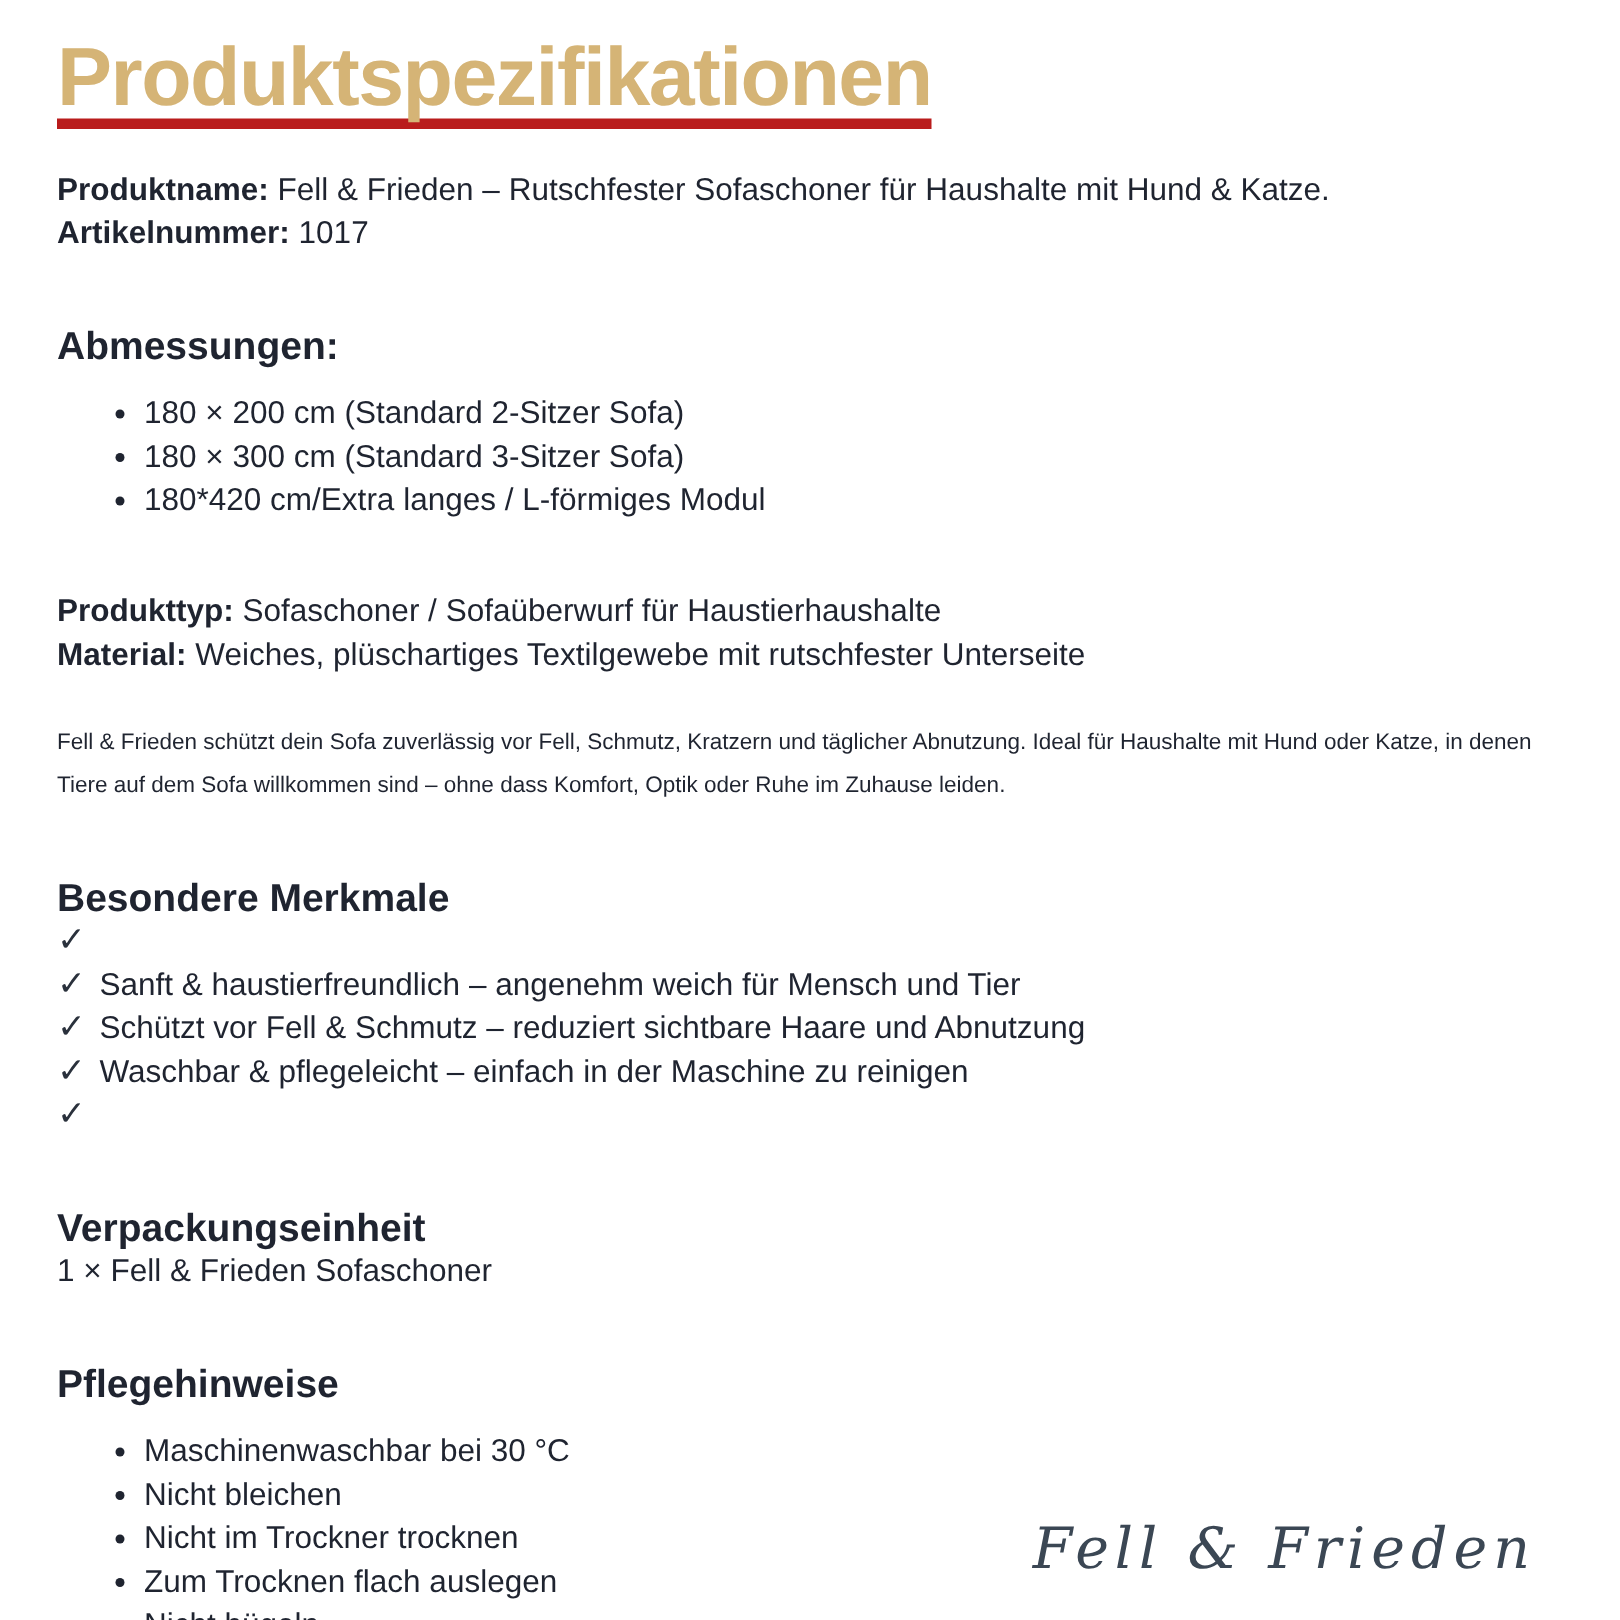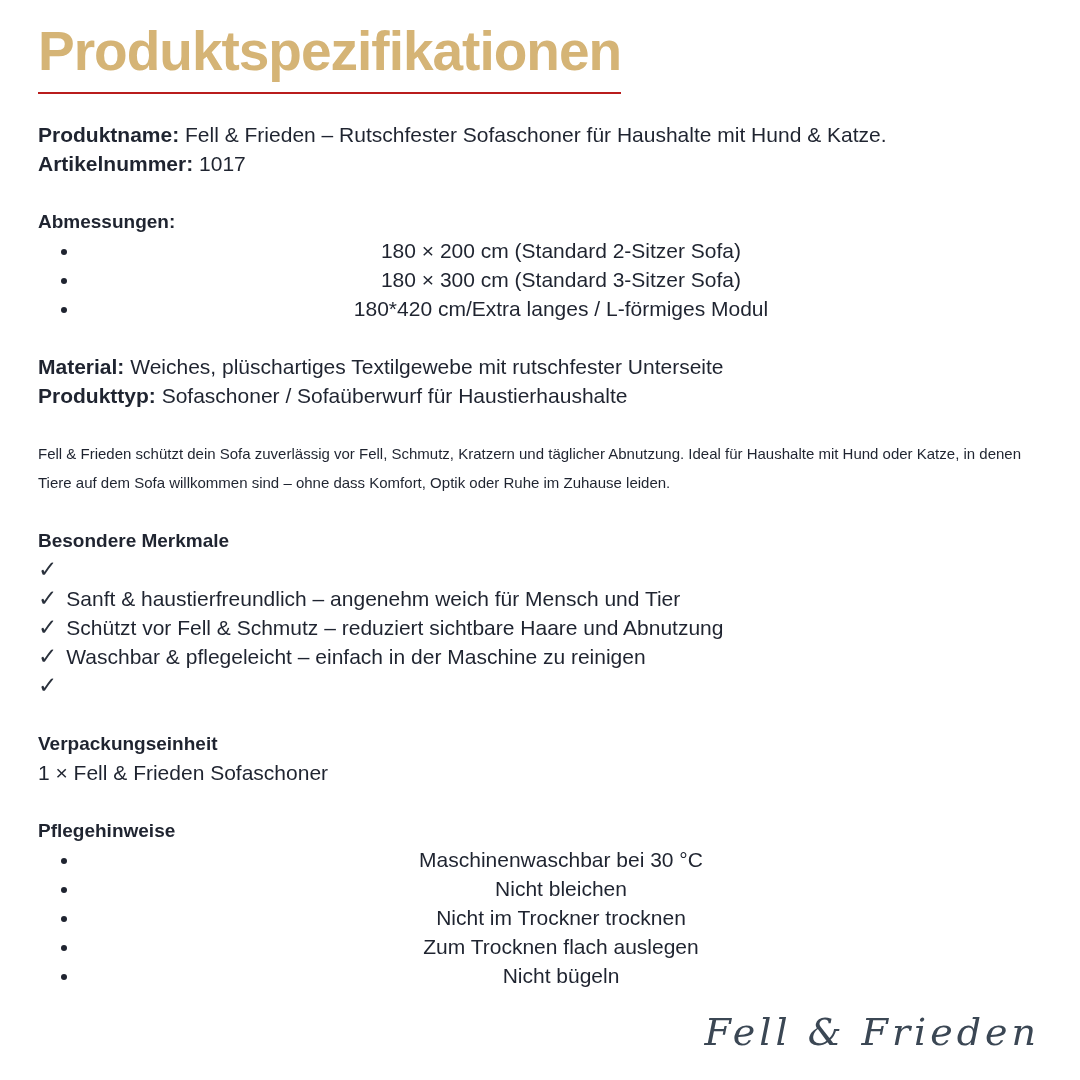--- a/index.html
+++ b/index.html
@@ -18,64 +18,63 @@
     padding: 24px 38px 0 38px;
     box-sizing: border-box;
   }
   .doc-title {
     display: inline-block;
     margin: 0 0 26px 0;
     font-size: 55px;
     font-weight: 800;
     line-height: 1.0;
     color: #D5B476;
-    border-bottom: 2px solid #b91c1c;
-    padding-bottom: 13px;
+    border-bottom: 7px solid #b91c1c;
+    padding-bottom: 0;
     letter-spacing: -1px;
   }
   .line {
     font-size: 21px;
     line-height: 29px;
   }
   .para {
     font-size: 15px;
     line-height: 29px;
     max-width: 990px;
   }
-  .label, .heading { font-weight: 700; }
+  .label, .heading { font-weight: 700; margin-top: 17px; }
   .heading {
-    font-size: 19px;
+    font-size: 26px;
     line-height: 29px;
   }
   .gap { height: 29px; }
   ul.bullets {
-    margin: 0;
+    margin: 16px;
     padding-left: 42px;
     list-style: disc;
-    text-align: center;
   }
   ul.bullets li {
     font-size: 21px;
     line-height: 29px;
   }
   .check-row {
     font-size: 21px;
     line-height: 29px;
     display: flex;
     align-items: baseline;
   }
   .check-icon {
     font-family: "DejaVu Sans", sans-serif;
     font-size: 23px;
     margin-right: 9px;
     color: #2A313C;
   }
   .brand-logo {
     position: absolute;
-    right: 40px;
+    right: 56px;
     bottom: 26px;
     font-family: "DejaVu Serif", serif;
     font-style: italic;
     font-size: 38px;
     letter-spacing: 4px;
     color: #3B4754;
     white-space: nowrap;
   }
 </style>
 </head>
@@ -97,22 +96,22 @@
     <ul class="bullets">
       <li>180 × 200 cm (Standard 2-Sitzer Sofa)</li>
       <li>180 × 300 cm (Standard 3-Sitzer Sofa)</li>
       <li>180*420 cm/Extra langes / L-förmiges Modul</li>
     </ul>
   </div>
 
   <div class="gap"></div>
 
   <div class="section">
+    <div class="line"><span class="label">Produkttyp:</span> <span>Sofaschoner / Sofaüberwurf für Haustierhaushalte</span></div>
     <div class="line"><span class="label">Material:</span> <span>Weiches, plüschartiges Textilgewebe mit rutschfester Unterseite</span></div>
-    <div class="line"><span class="label">Produkttyp:</span> <span>Sofaschoner / Sofaüberwurf für Haustierhaushalte</span></div>
   </div>
 
   <div class="gap"></div>
 
   <div class="section">
     <div class="para">Fell &amp; Frieden schützt dein Sofa zuverlässig vor Fell, Schmutz, Kratzern und täglicher Abnutzung. Ideal für Haushalte mit Hund oder Katze, in denen Tiere auf dem Sofa willkommen sind – ohne dass Komfort, Optik oder Ruhe im Zuhause leiden.</div>
   </div>
 
   <div class="gap"></div>
 

